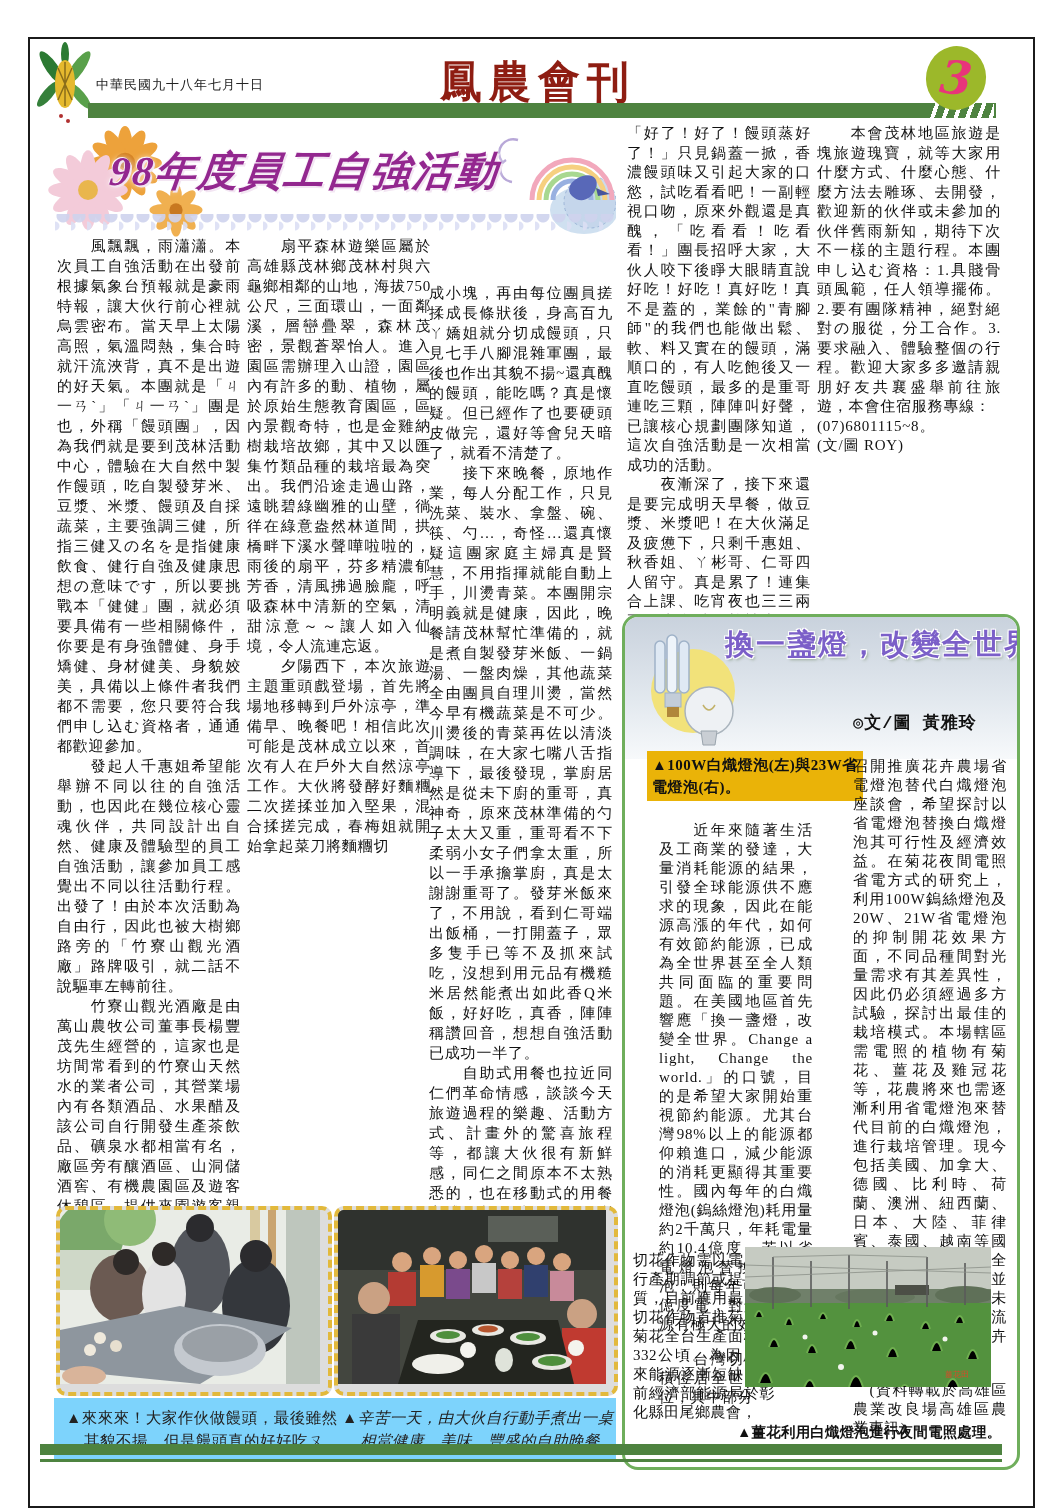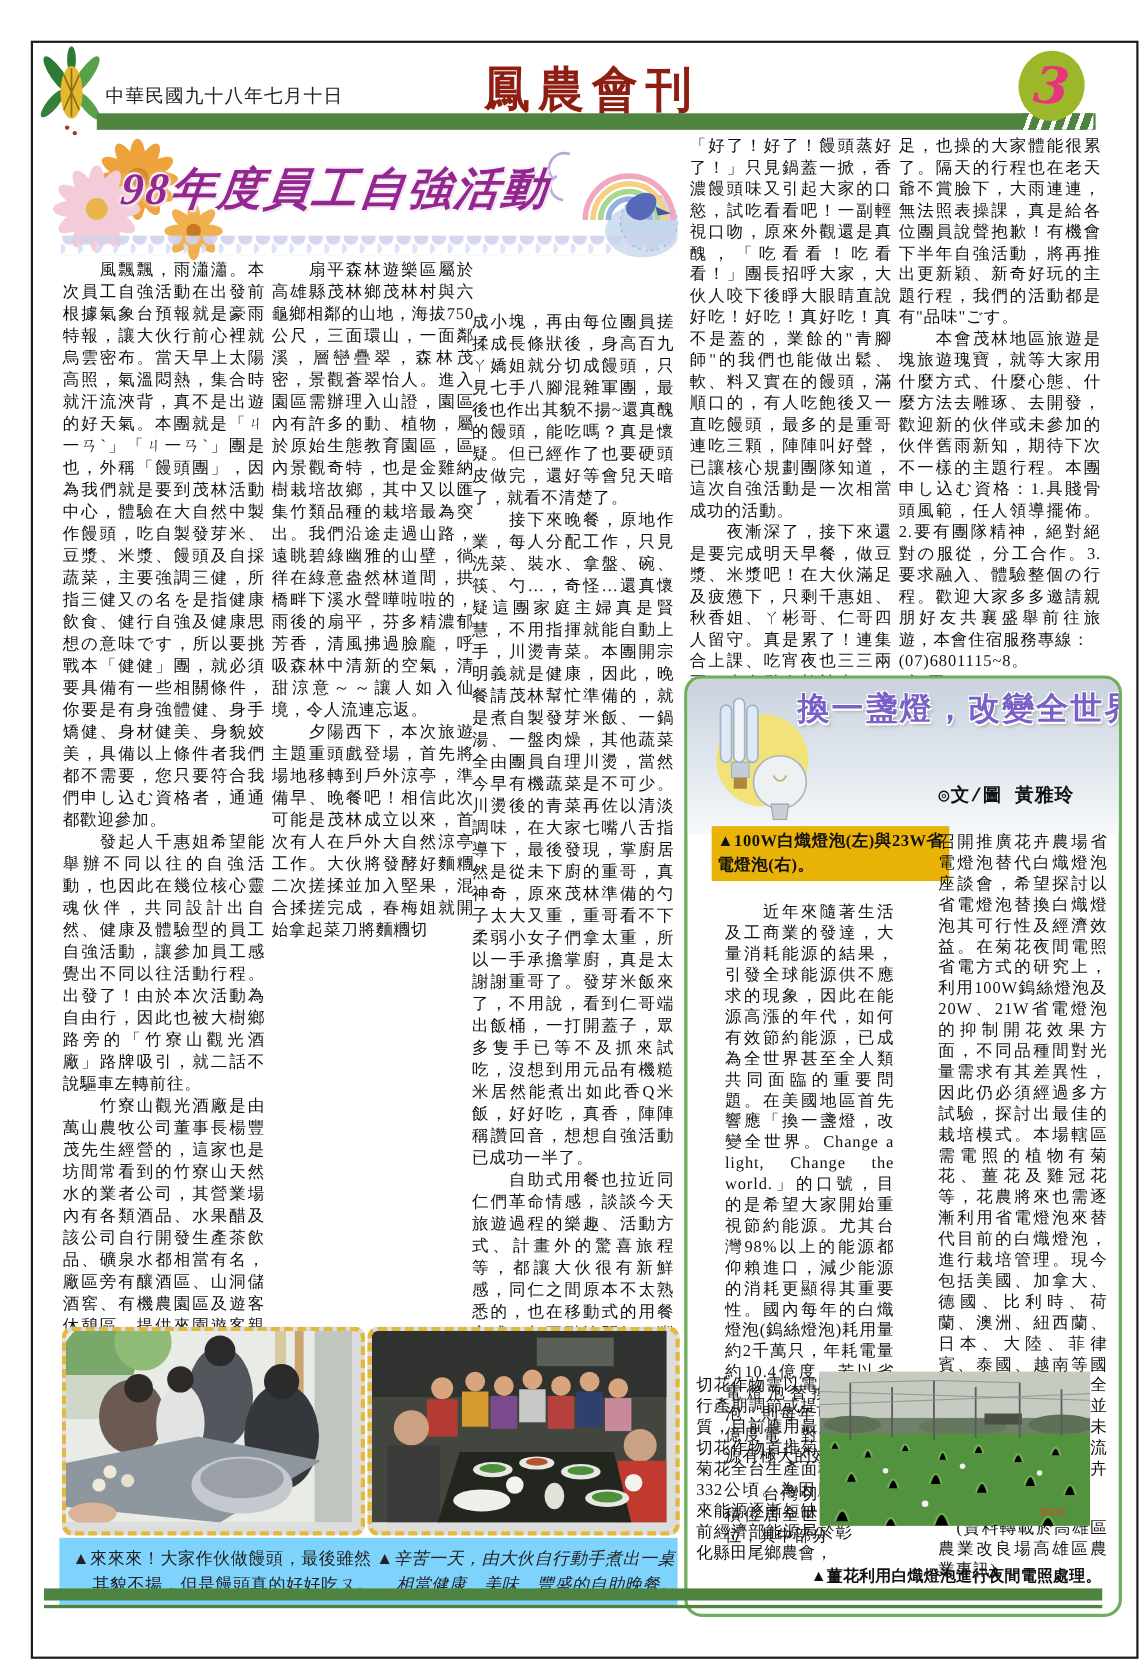--- a/index.html
+++ b/index.html
@@ -2,21 +2,21 @@
 <html><head>
 <meta charset="utf-8">
 <style>
   html,body{margin:0;padding:0;}
   body{width:1039px;height:1512px;background:#ffffff;overflow:hidden;
        font-family:"Liberation Serif","DejaVu Serif",serif;color:#111;}
   .canvas{position:relative;width:1039px;height:1512px;}
   .abs{position:absolute;}
   .page-frame{left:28px;top:37px;width:1003px;height:1467px;border:2px solid #1b1b1b;}
   
-  .issue-date{left:96px;top:76px;font-size:17px;letter-spacing:1px;color:#222;}
+  .issue-date{left:96px;top:76px;font-size:13px;letter-spacing:1px;color:#222;}
   .masthead{left:440px;top:54px;font-size:42px;font-weight:bold;color:#8e1d12;
             letter-spacing:7px;transform:scaleY(1.05);}
   .hdr-bar{left:88px;top:103px;width:908px;height:15px;background:#4e8340;}
   .hdr-bar .stripes{position:absolute;right:2px;top:0;width:66px;height:15px;
      background:repeating-linear-gradient(110deg,#4e8340 0 7px,#ffffff 7px 11px);}
   .pagenum{left:926px;top:46px;width:60px;height:64px;background:#9cb82a;border-radius:50%;
            transform:rotate(10deg);display:flex;align-items:center;justify-content:center;}
   .pagenum span{font-size:46px;font-weight:bold;font-style:italic;color:#e8357a;
                 transform:rotate(-4deg);font-family:"DejaVu Serif",serif;}
   
@@ -177,21 +177,20 @@
   <div class="abs col" id="col3">
     <p>成小塊，再由每位團員搓揉成長條狀後，身高百九ㄚ嬌姐就分切成饅頭，只見七手八腳混雜軍團，最後也作出其貌不揚~還真醜的饅頭，能吃嗎？真是懷疑。但已經作了也要硬頭皮做完，還好等會兒天暗了，就看不清楚了。</p>
     <p>　　接下來晚餐，原地作業，每人分配工作，只見洗菜、裝水、拿盤、碗、筷、勺…，奇怪…還真懷疑這團家庭主婦真是賢慧，不用指揮就能自動上手，川燙青菜。本團開宗明義就是健康，因此，晚餐請茂林幫忙準備的，就是煮自製發芽米飯、一鍋湯、一盤肉燥，其他蔬菜全由團員自理川燙，當然今早有機蔬菜是不可少。川燙後的青菜再佐以清淡調味，在大家七嘴八舌指導下，最後發現，掌廚居然是從未下廚的重哥，真神奇，原來茂林準備的勺子太大又重，重哥看不下柔弱小女子們拿太重，所以一手承擔掌廚，真是太謝謝重哥了。發芽米飯來了，不用說，看到仁哥端出飯桶，一打開蓋子，眾多隻手已等不及抓來試吃，沒想到用元品有機糙米居然能煮出如此香Q米飯，好好吃，真香，陣陣稱讚回音，想想自強活動已成功一半了。</p>
     <p>　　自助式用餐也拉近同仁們革命情感，談談今天旅遊過程的樂趣、活動方式、計畫外的驚喜旅程等，都讓大伙很有新鮮感，同仁之間原本不太熟悉的，也在移動式的用餐方式，相互融洽問好。豐盛營養的一餐，尤其是發芽米加肉燥，嚐鮮試吃更獲伙伴們的激賞，原來農會還有販賣如此好吃的米。在大伙愉悅飽餐一頓後，饅頭陣陣香味也飄飄而來，</p>
   </div>
   <div class="abs col lh195" id="col4">
     <p>「好了！好了！饅頭蒸好了！」只見鍋蓋一掀，香濃饅頭味又引起大家的口慾，試吃看看吧！一副輕視口吻，原來外觀還是真醜，「吃看看！吃看看！」團長招呼大家，大伙人咬下後睜大眼睛直說好吃！好吃！真好吃！真不是蓋的，業餘的"青腳師"的我們也能做出鬆、軟、料又實在的饅頭，滿順口的，有人吃飽後又一直吃饅頭，最多的是重哥連吃三顆，陣陣叫好聲，已讓核心規劃團隊知道，這次自強活動是一次相當成功的活動。</p>
     <p>　　夜漸深了，接下來還是要完成明天早餐，做豆漿、米漿吧！在大伙滿足及疲憊下，只剩千惠姐、秋香姐、ㄚ彬哥、仁哥四人留守。真是累了！連集合上課、吃宵夜也三三兩兩，大多黏在棉被上了，因為今天活動很滿</p>
   </div>
   <div class="abs col lh195" id="col5">
-    <p>足，也操的大家體能很累了。隔天的行程也在老天爺不賞臉下，大雨連連，無法照表操課，真是給各位團員說聲抱歉！有機會下半年自強活動，將再推出更新穎、新奇好玩的主題行程，我們的活動都是有"品味"ごす。</p>
     <p>　　本會茂林地區旅遊是塊旅遊瑰寶，就等大家用什麼方式、什麼心態、什麼方法去雕琢、去開發，歡迎新的伙伴或未參加的伙伴舊雨新知，期待下次不一樣的主題行程。本團申し込む資格：1.具賤骨頭風範，任人領導擺佈。2.要有團隊精神，絕對絕對の服從，分工合作。3.要求融入、體驗整個の行程。歡迎大家多多邀請親朋好友共襄盛舉前往旅遊，本會住宿服務專線：</p>
     <p>(07)6801115~8。</p>
     <p>(文/圖 ROY)</p>
   </div>
 
   <div class="abs photo" id="photo1">
     <svg width="260" height="174" viewBox="0 0 260 174" preserveAspectRatio="none">
       <rect width="260" height="174" fill="#e9ece6"></rect>
       <circle cx="30" cy="26" r="34" fill="#7aa86a"></circle>
       <circle cx="70" cy="10" r="26" fill="#8fbb77"></circle>

